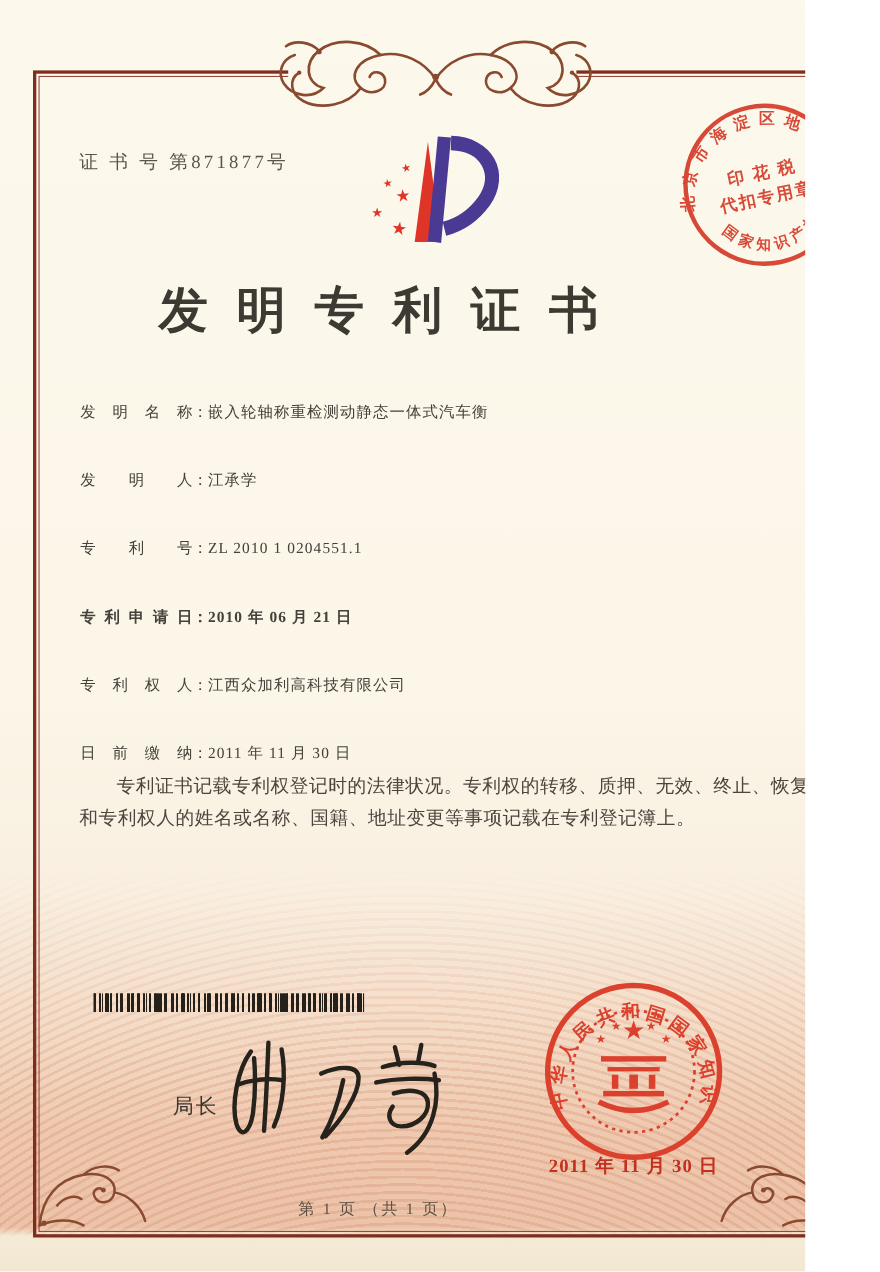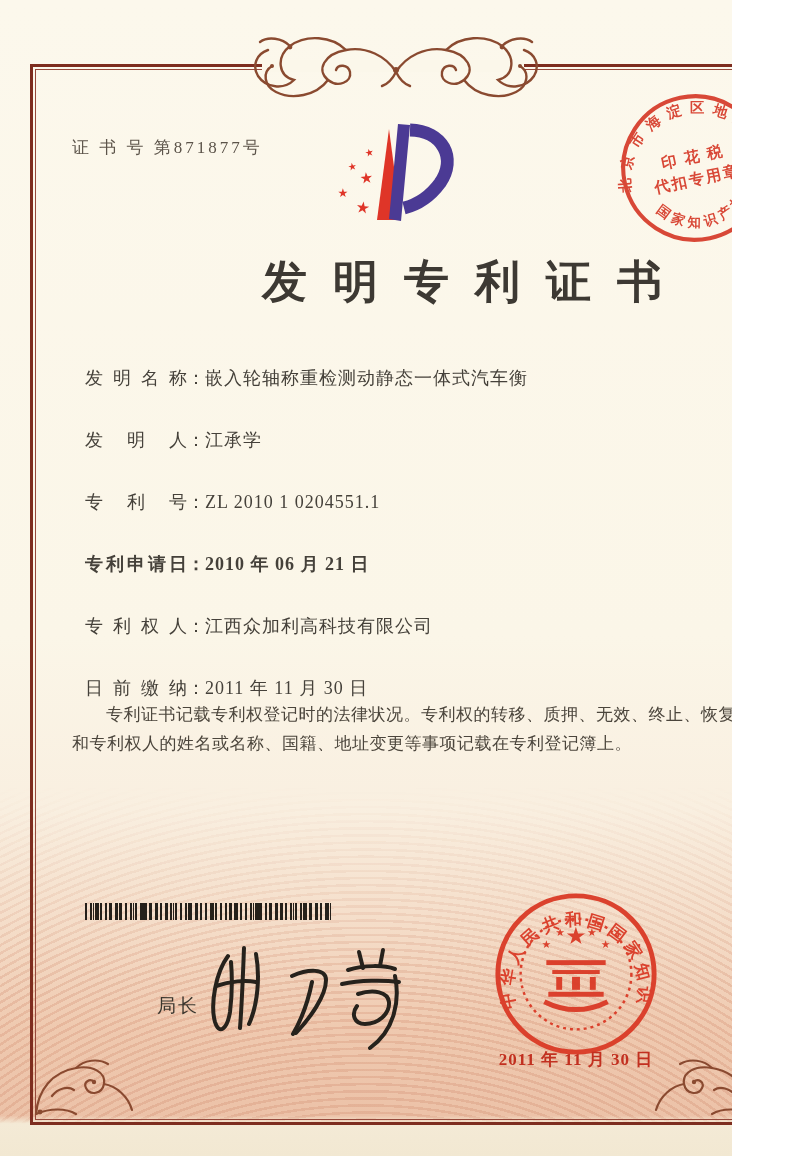--- a/index.html
+++ b/index.html
@@ -32,25 +32,25 @@
   .top-flourish{position:absolute;left:228px;top:26px;}
   .corner-orn{position:absolute;}
   .cert-no{
     position:absolute;left:72px;top:136px;
     font-size:17px;letter-spacing:3px;color:#5c544a;
   }
   .logo{position:absolute;left:330px;top:120px;}
   .tax-seal{position:absolute;left:613px;top:86px;transform:rotate(-12deg);opacity:.92;}
   .title{
     position:absolute;left:0;right:44px;top:252px;
-    text-align:right;padding-left:26px;
+    text-align:center;padding-left:26px;
     font-size:45px;font-weight:700;letter-spacing:26px;color:#3d3933;
   }
   .fields{position:absolute;left:73px;top:0;width:600px;}
-  .field-row{position:absolute;left:12px;white-space:nowrap;font-size:18px;color:#45413a;}
+  .field-row{position:absolute;left:0;white-space:nowrap;font-size:14px;color:#45413a;}
   .field-label{display:inline-block;width:102px;text-align:justify;text-align-last:justify;vertical-align:bottom;}
   .field-colon{display:inline-block;}
   .field-value{letter-spacing:1px;}
   .paragraphs{
     position:absolute;left:72px;top:701px;width:664px;
     font-size:17px;line-height:28.5px;color:#4b453c;
     text-align:justify;letter-spacing:.5px;
   }
   .paragraphs p{margin:0;text-indent:2em;}
   .barcode{
@@ -227,13 +227,14 @@
       <rect x="70" y="93" width="6" height="13"></rect>
       <rect x="86" y="93" width="8" height="13"></rect>
       <rect x="104" y="93" width="6" height="13"></rect>
       <rect x="62" y="108" width="56" height="5"></rect>
       <path d="M58,118 Q90,134 122,118" fill="none" stroke="#da3a26" stroke-width="5"></path>
       <circle cx="90" cy="90" r="56" fill="none" stroke="#da3a26" stroke-width="2.5" stroke-dasharray="3 4"></circle>
     </g>
   </svg>
   <div class="seal-date">2011 年 11 月 30 日</div>
 
+  <div class="footer">第 1 页 （共 1 页）</div>
 </div>
 
 </body></html>

